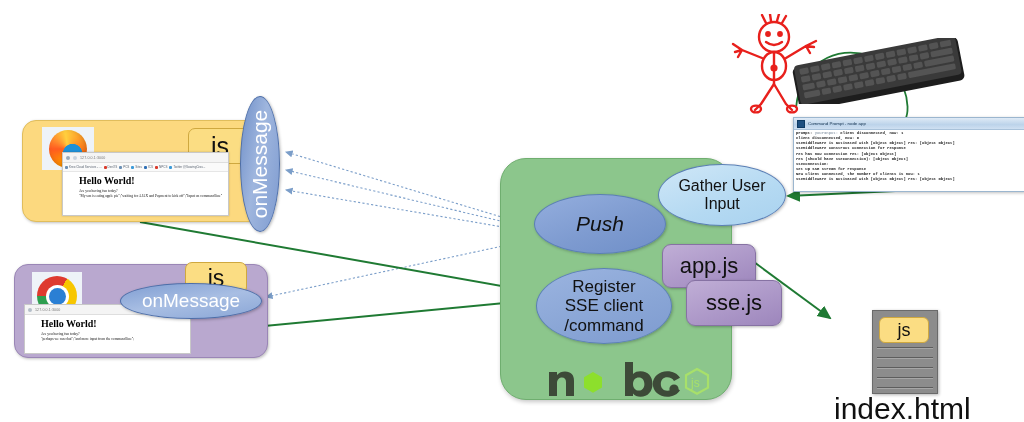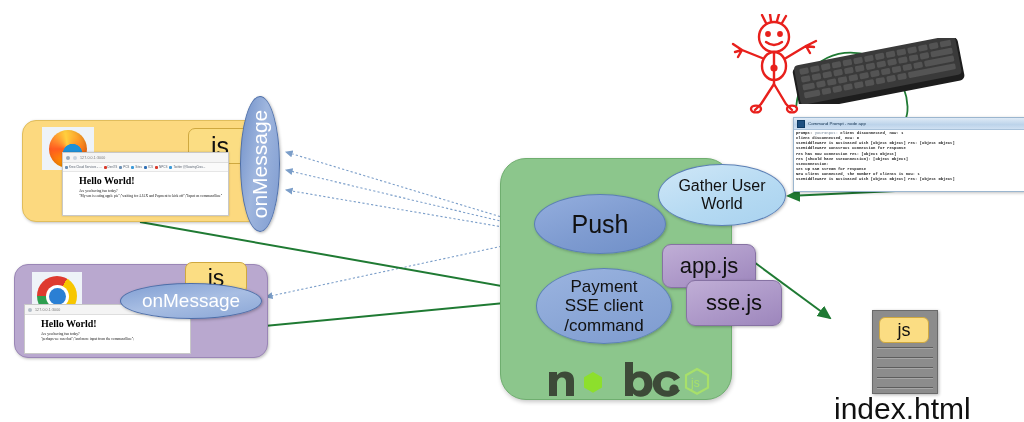--- a/index.html
+++ b/index.html
@@ -63,22 +63,22 @@
      background:linear-gradient(170deg,#7f9dd2 0%,#a8bee3 50%,#8aa6d6 100%);
      border:1px solid #4d6ea8;box-shadow:1px 1px 3px rgba(0,0,0,.28);
      display:flex;align-items:center;justify-content:center;color:#fff;font-size:19px;}
 
   
   #node-box{left:500px;top:158px;width:230px;height:240px;background:#8cc68c;
       border:1px solid #6fae6f;border-radius:26px;box-shadow:1px 2px 4px rgba(0,0,0,.22);}
   .ell{position:absolute;border-radius:50%;display:flex;flex-direction:column;
        align-items:center;justify-content:center;text-align:center;line-height:1.12;
        border:1px solid #5b7fb5;box-shadow:1px 1px 3px rgba(0,0,0,.25);}
-  #push{left:534px;top:194px;width:130px;height:58px;font-size:25px;color:#111;
-      background:linear-gradient(160deg,#94aede 0%,#7e9bd0 55%,#6f8fc8 100%);}
+  #push{left:534px;top:194px;width:130px;height:58px;font-size:21px;color:#111;
+      background:linear-gradient(160deg,#94aede 0%,#7e9bd0 55%,#6f8fc8 100%);font-style:italic;}
   #gather{left:658px;top:164px;width:126px;height:60px;font-size:16px;color:#111;
       background:linear-gradient(160deg,#cfe7f7 0%,#b4d9f2 60%,#a9d2ef 100%);}
   #register{left:536px;top:268px;width:134px;height:74px;font-size:17px;color:#111;
       background:linear-gradient(160deg,#9bb4e0 0%,#8aa6d6 55%,#7e9bd0 100%);}
   .jsfile{position:absolute;border-radius:9px;border:1px solid #8672a3;
      background:linear-gradient(160deg,#c0aed6 0%,#ab96c7 60%,#9d86bc 100%);
      box-shadow:1px 1px 3px rgba(0,0,0,.28);display:flex;align-items:center;
      justify-content:center;font-size:22px;color:#111;}
   #appjs{left:662px;top:244px;width:92px;height:42px;}
   #ssejs{left:686px;top:280px;width:94px;height:44px;}
@@ -217,25 +217,25 @@
   </div>
 
   <div class="abs" id="onmsg-cr">onMessage</div>
 
   <div class="abs" id="node-box"></div>
 
   <div class="ell" id="push">Push</div>
 
   <div class="ell" id="gather">
     <span>Gather User</span>
-    <span>World</span>
+    <span>Input</span>
   </div>
 
   <div class="ell" id="register">
-    <span>Payment</span>
+    <span>Register</span>
     <span>SSE client</span>
     <span>/command</span>
   </div>
 
   <div class="jsfile abs" id="appjs">app.js</div>
   <div class="jsfile abs" id="ssejs">sse.js</div>
 
   <svg class="abs" id="nodelogo" viewBox="0 0 165 40">
     <g fill="#3d4a38">
       <path d="M4,38 L4,14 L12,14 L12,17 C14,14.5 17,13.5 20,13.5 C26,13.5 29,17 29,23 L29,38 L21,38 L21,24 C21,21 19.5,19.5 17,19.5 C14.5,19.5 12,21.5 12,25 L12,38 Z"></path>

